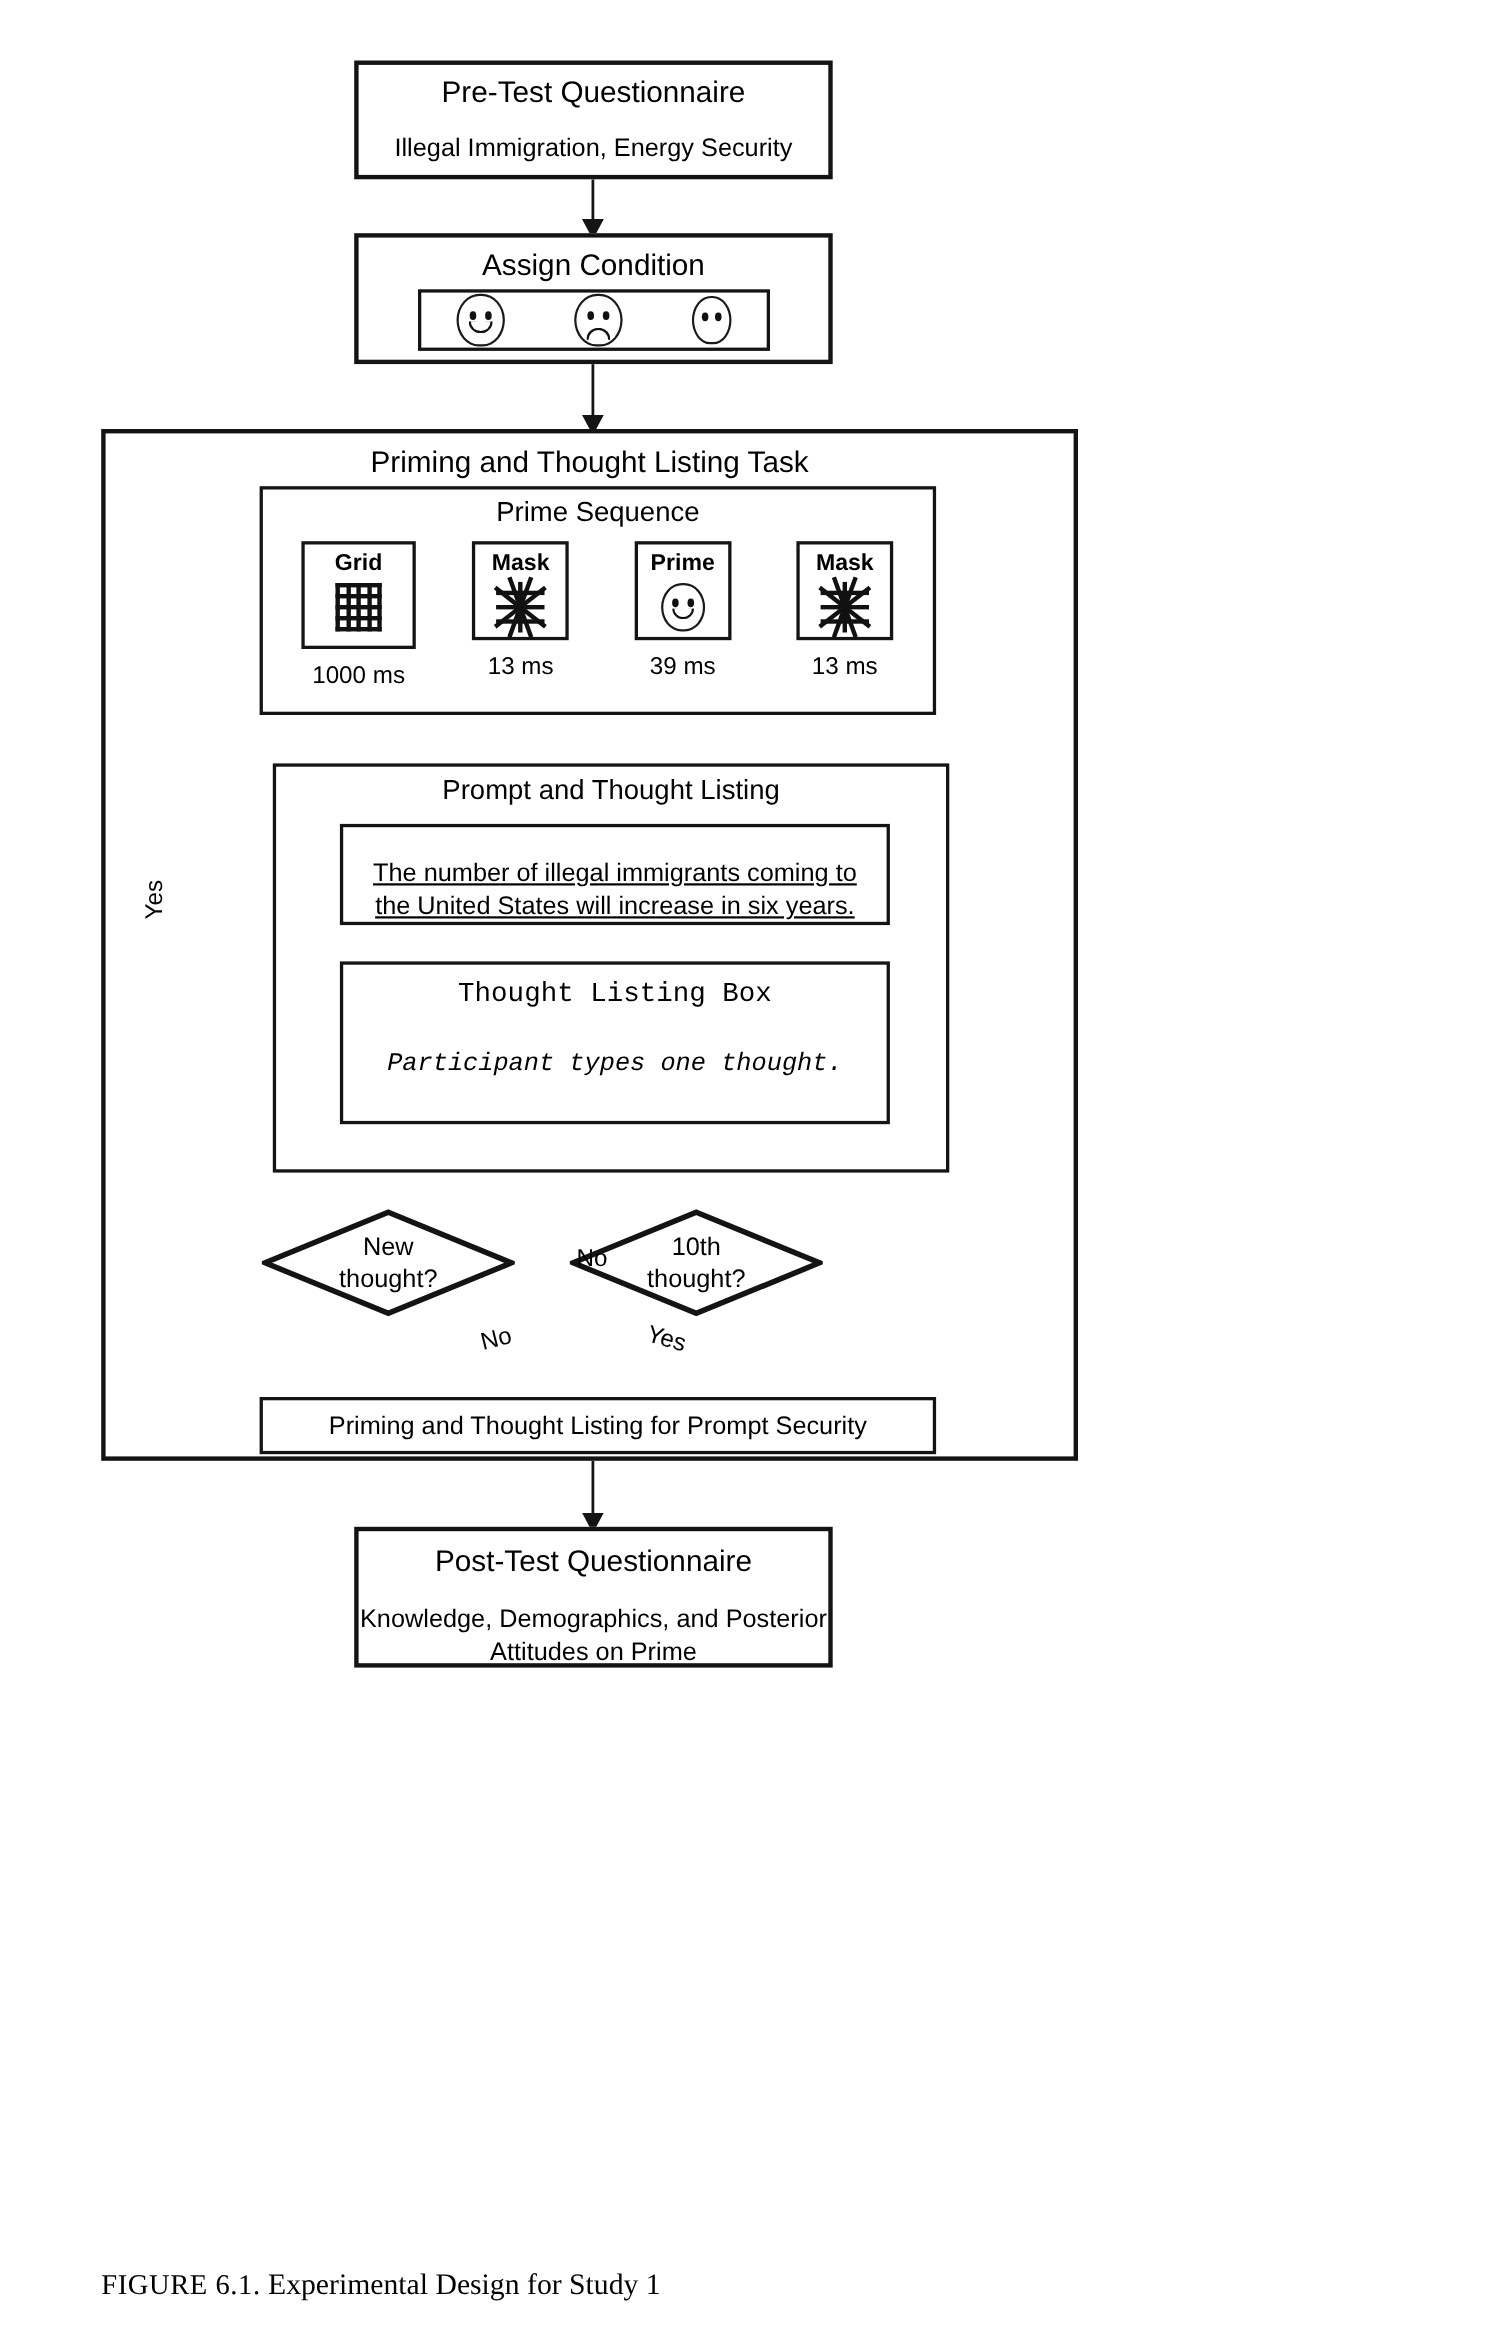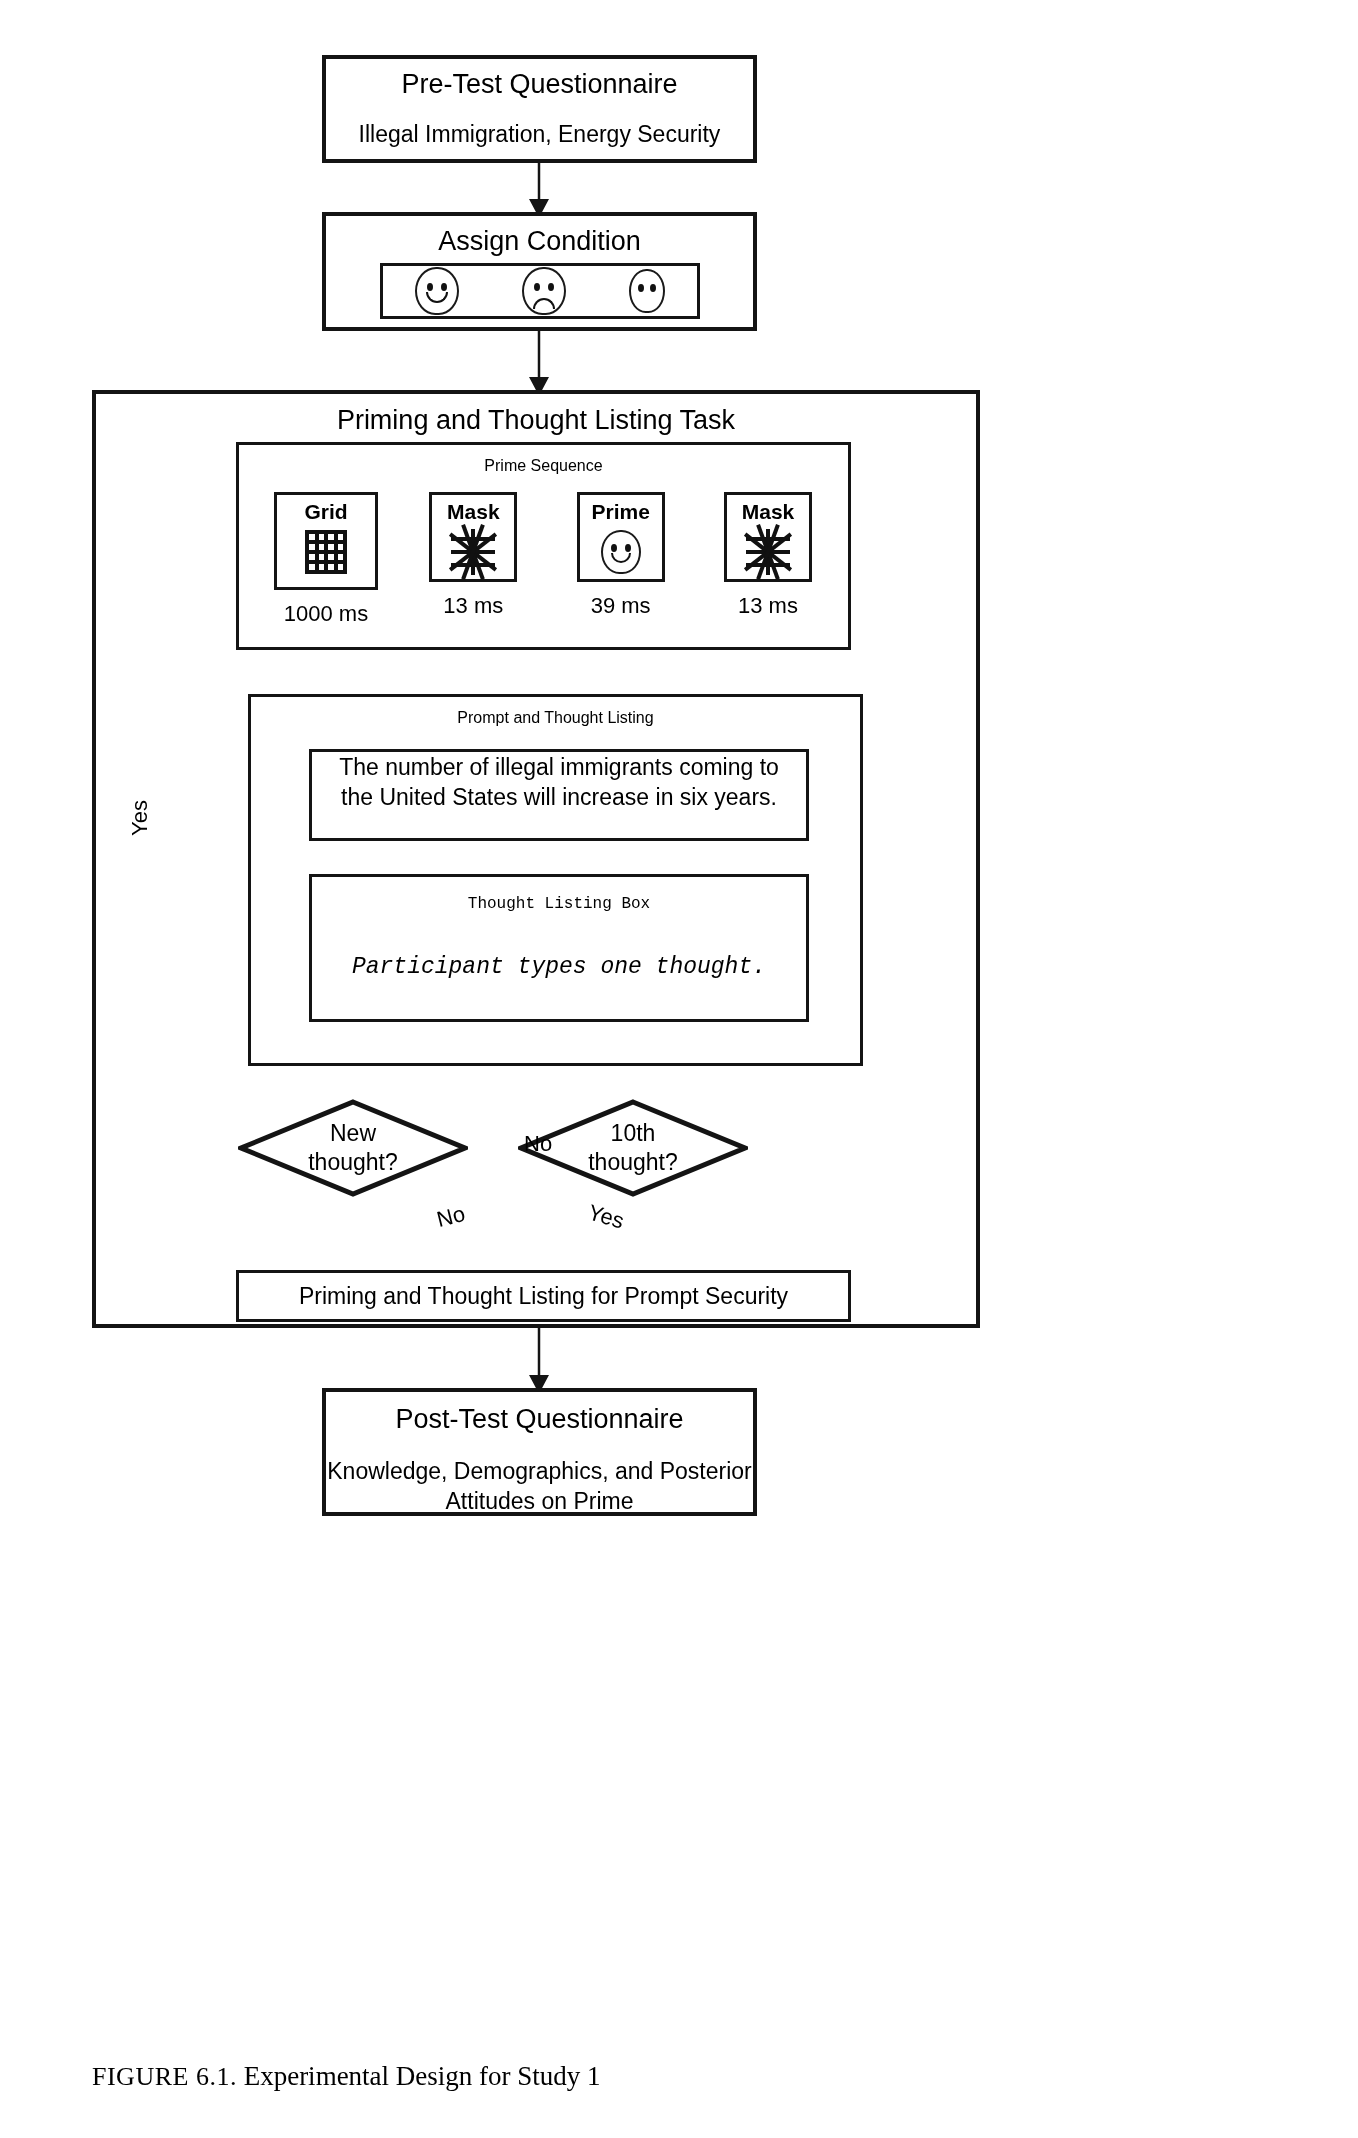--- a/index.html
+++ b/index.html
@@ -38,21 +38,21 @@
     border-width: 3px;
   }
 
   .title-lg {
     font-size: 27px;
     line-height: 32px;
     text-align: center;
     white-space: nowrap;
   }
   .title-sm {
-    font-size: 16px;
+    font-size: 25px;
     line-height: 26px;
     text-align: center;
   }
   .body-md {
     font-size: 23px;
     line-height: 30px;
     text-align: center;
   }
   .italic {
     font-style: italic;
@@ -224,23 +224,24 @@
     width: 615px; height: 372px;
     padding-top: 8px;
   }
   #prompt-stmt {
     position: absolute;
     left: 58px; top: 52px;
     width: 500px; height: 92px;
     border: 3px solid #141414;
     box-sizing: border-box;
     display: flex;
-    align-items: flex-start;
+    align-items: flex-end;
     justify-content: center;
     padding: 0 14px;
+    text-decoration: underline;
   }
   #thought-box {
     position: absolute;
     left: 58px; top: 177px;
     width: 500px; height: 148px;
     border: 3px solid #141414;
     box-sizing: border-box;
     display: flex;
     flex-direction: column;
     align-items: center;

